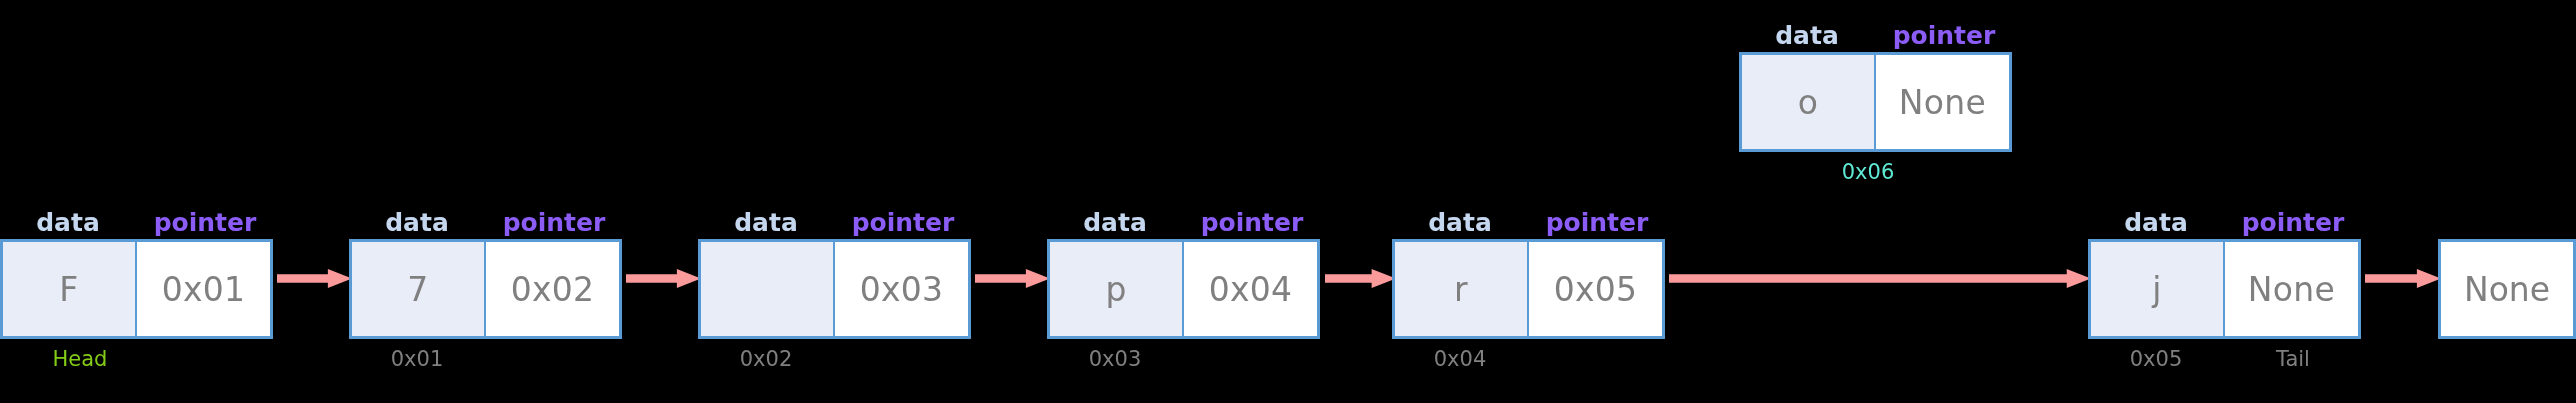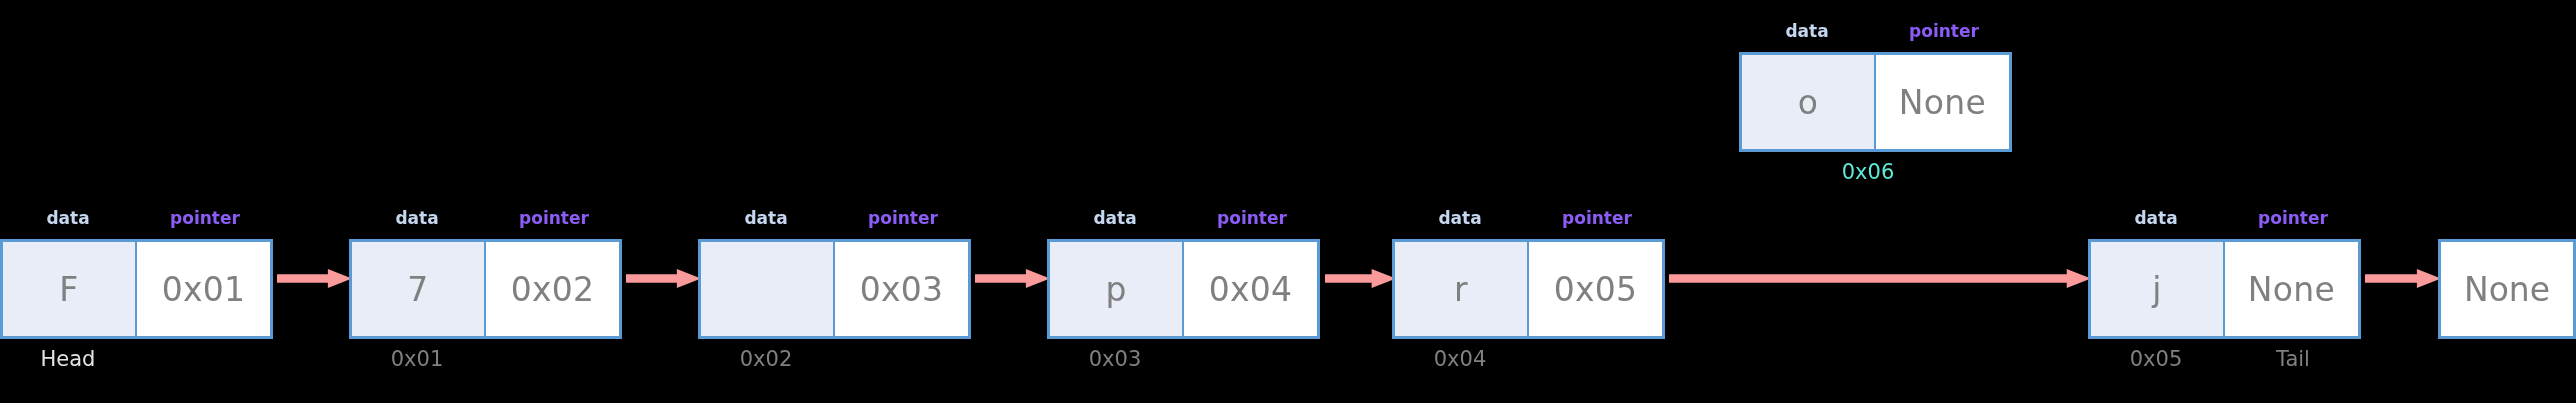--- a/index.html
+++ b/index.html
@@ -45,21 +45,21 @@
     background: #E8EDF7;
   }
   .cell.pointer {
     background: #ffffff;
     border-left: 2.1px solid #5B9BD5;
   }
 
   
   .caption {
     position: absolute;
-    font-size: 17px;
+    font-size: 25px;
     font-weight: bold;
     line-height: 1;
     text-align: center;
     white-space: nowrap;
   }
   .caption.data-cap    { color: #C5D6EF; }
   .caption.pointer-cap { color: #8b5cf6; }
 
   
   .sublabel {
@@ -126,21 +126,21 @@
       <svg viewBox="0 0 145 40" preserveAspectRatio="none">
         <polygon points="0,12 99,12 99,2 145,20 99,38 99,28 0,28" fill="#FA9A9A"></polygon>
       </svg>
     </div>
     <div class="caption data-cap" style="left: 0px; width: 136px; top: 210px;">data</div>
     <div class="caption pointer-cap" style="left: 136px; width: 138px; top: 210px;">pointer</div>
     <div class="node" style="left: 0px; top: 239px; width: 273px; height: 100px; border-color: rgb(91, 155, 213);">
       <div class="cell data" style="width: 132px; background: rgb(232, 237, 247); color: rgb(128, 128, 128);">F</div>
       <div class="cell pointer" style="flex: 1 1 0%; background: rgb(255, 255, 255); color: rgb(128, 128, 128); border-left-color: rgb(91, 155, 213);">0x01</div>
     </div>
-    <div class="sublabel" style="left: 0px; width: 136px; top: 349px; color: #e5e5e5;">Head</div>
+    <div class="sublabel" style="left: 0px; width: 136px; top: 349px; color: #84cc16; padding-left: 12px;">Head</div>
     <div class="caption data-cap" style="left: 349px; width: 136px; top: 210px;">data</div>
     <div class="caption pointer-cap" style="left: 485px; width: 138px; top: 210px;">pointer</div>
     <div class="node" style="left: 349px; top: 239px; width: 273px; height: 100px; border-color: rgb(91, 155, 213);">
       <div class="cell data" style="width: 132px; background: rgb(232, 237, 247); color: rgb(128, 128, 128);">7</div>
       <div class="cell pointer" style="flex: 1 1 0%; background: rgb(255, 255, 255); color: rgb(128, 128, 128); border-left-color: rgb(91, 155, 213);">0x02</div>
     </div>
     <div class="sublabel" style="left: 349px; width: 136px; top: 349px; color: rgb(128, 128, 128);">0x01</div>
     <div class="caption data-cap" style="left: 698px; width: 136px; top: 210px;">data</div>
     <div class="caption pointer-cap" style="left: 834px; width: 138px; top: 210px;">pointer</div>
     <div class="node" style="left: 698px; top: 239px; width: 273px; height: 100px; border-color: rgb(91, 155, 213);">

